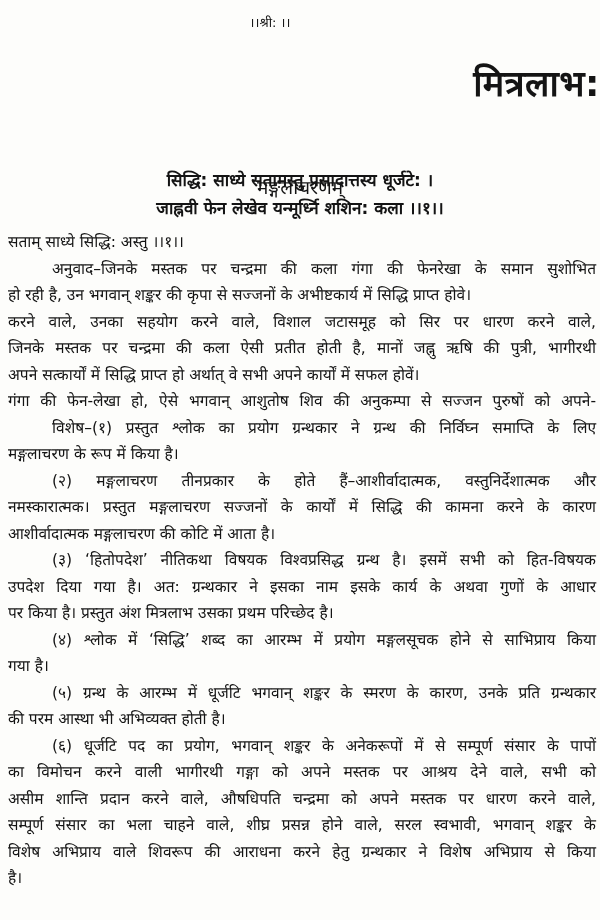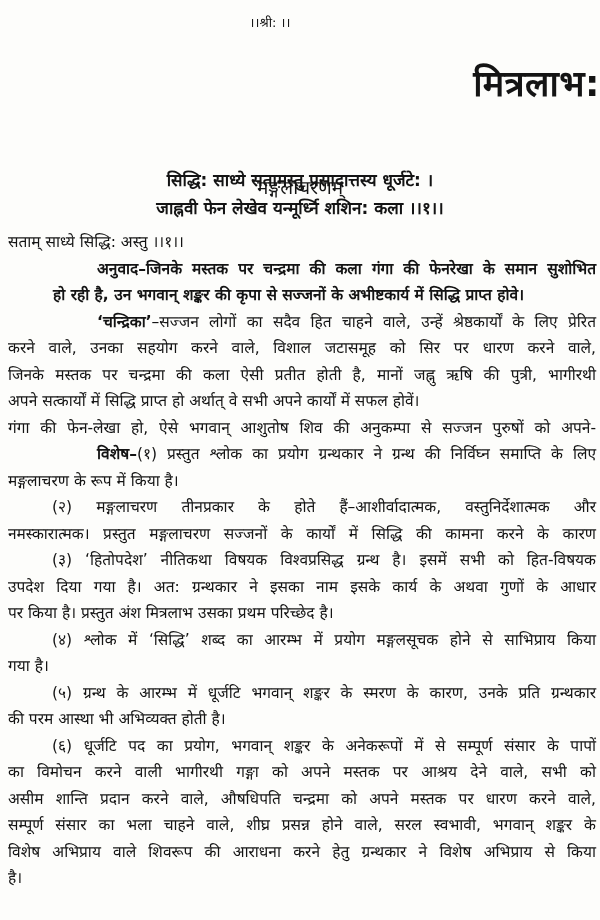--- a/index.html
+++ b/index.html
@@ -31,21 +31,21 @@
   .body {
     position: absolute; top: 229px; left: 8px; width: 588px;
     font-size: 15.5px; line-height: 26.5px;
   }
   .line {
     display: block; white-space: nowrap; text-align: justify;
     text-align-last: justify; height: 26.5px; overflow: visible;
   }
   .line.last { text-align-last: left; }
   .line.indent { padding-left: 44px; }
-  .b { font-weight: bold; margin-left: 45px; }
+  .b { font-weight: normal; }
 </style>
 </head>
 <body>
 
 <div class="page">
 
   <div class="invocation">।।श्री: ।।</div>
 
   <h1 class="title" style="margin:0">मित्रलाभ:</h1>
 
@@ -61,35 +61,35 @@
     <div>
       <span class="line last">सताम् साध्ये सिद्धि: अस्तु ।।१।।</span>
     </div>
 
     <div class="b">
       <span class="line indent"><span>अनुवाद–</span><span>जिनके मस्तक पर चन्द्रमा की कला गंगा की फेनरेखा के समान सुशोभित</span></span>
       <span class="line last">हो रही है, उन भगवान् शङ्कर की कृपा से सज्जनों के अभीष्टकार्य में सिद्धि प्राप्त होवे।</span>
     </div>
 
     <div>
-      <span class="line indent"><span class="b">‘चन्द्रिका’</span><span>–सज्जन लोगों का सदैव हित चाहने वाले, उन्हें श्रेष्ठकार्यों के लिए प्रेरित</span></span>
       <span class="line">करने वाले, उनका सहयोग करने वाले, विशाल जटासमूह को सिर पर धारण करने वाले,</span>
       <span class="line">जिनके मस्तक पर चन्द्रमा की कला ऐसी प्रतीत होती है, मानों जह्नु ऋषि की पुत्री, भागीरथी</span>
       <span class="line last">अपने सत्कार्यों में सिद्धि प्राप्त हो अर्थात् वे सभी अपने कार्यों में सफल होवें।</span>
       <span class="line">गंगा की फेन-लेखा हो, ऐसे भगवान् आशुतोष शिव की अनुकम्पा से सज्जन पुरुषों को अपने-</span>
     </div>
 
     <div>
       <span class="line indent"><span class="b">विशेष–</span><span>(१) प्रस्तुत श्लोक का प्रयोग ग्रन्थकार ने ग्रन्थ की निर्विघ्न समाप्ति के लिए</span></span>
       <span class="line last">मङ्गलाचरण के रूप में किया है।</span>
     </div>
 
     <div>
       <span class="line indent">(२) मङ्गलाचरण तीनप्रकार के होते हैं–आशीर्वादात्मक, वस्तुनिर्देशात्मक और</span>
       <span class="line">नमस्कारात्मक। प्रस्तुत मङ्गलाचरण सज्जनों के कार्यों में सिद्धि की कामना करने के कारण</span>
+      <span class="line last">आशीर्वादात्मक मङ्गलाचरण की कोटि में आता है।</span>
     </div>
 
     <div>
       <span class="line indent">(३) ‘हितोपदेश’ नीतिकथा विषयक विश्वप्रसिद्ध ग्रन्थ है। इसमें सभी को हित-विषयक</span>
       <span class="line">उपदेश दिया गया है। अत: ग्रन्थकार ने इसका नाम इसके कार्य के अथवा गुणों के आधार</span>
       <span class="line last">पर किया है। प्रस्तुत अंश मित्रलाभ उसका प्रथम परिच्छेद है।</span>
     </div>
 
     <div>
       <span class="line indent">(४) श्लोक में ‘सिद्धि’ शब्द का आरम्भ में प्रयोग मङ्गलसूचक होने से साभिप्राय किया</span>

